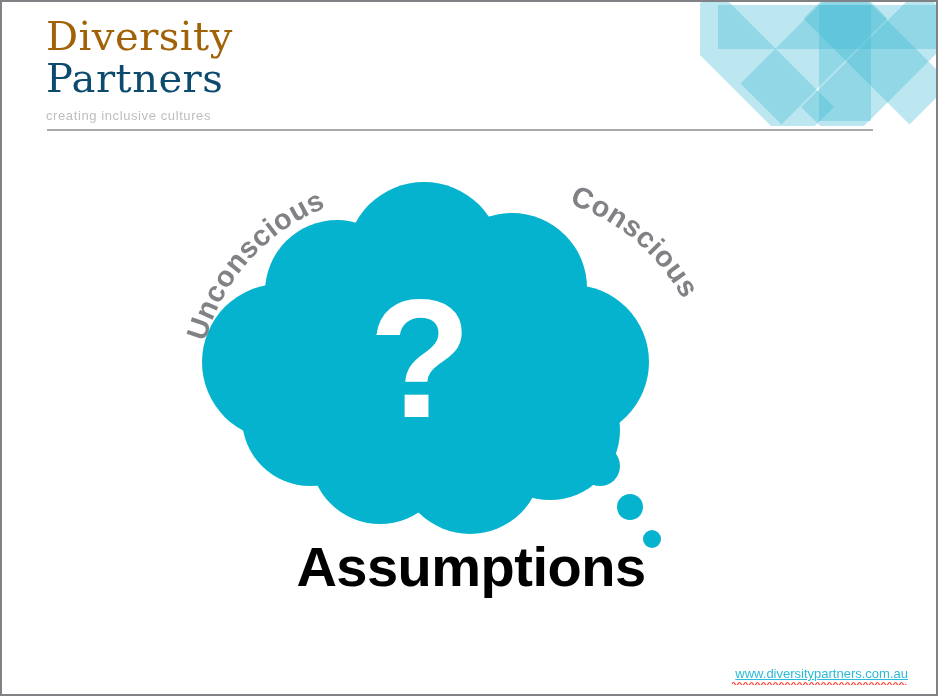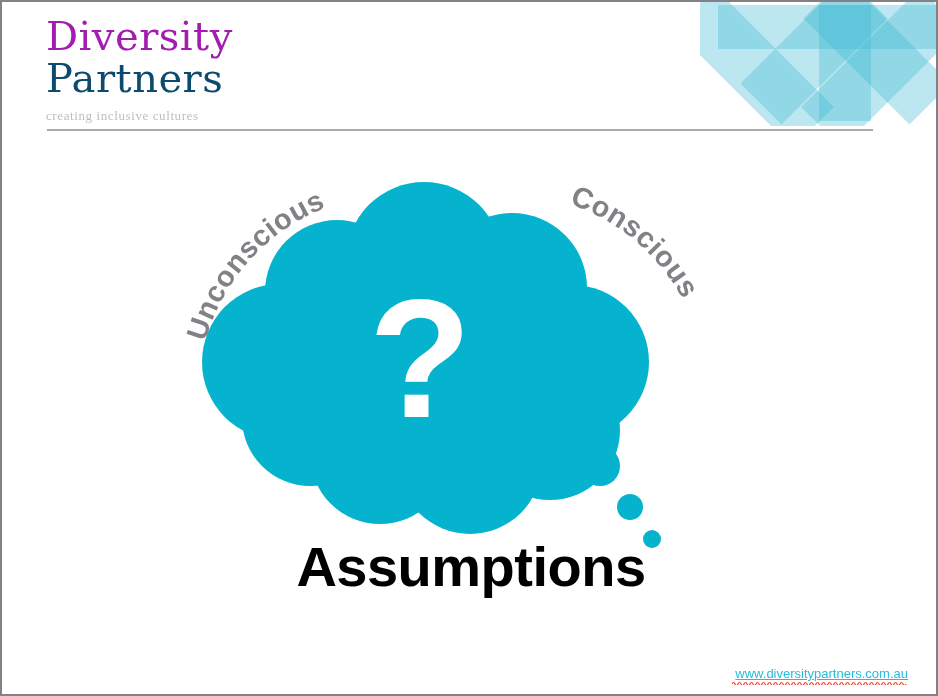--- a/index.html
+++ b/index.html
@@ -94,24 +94,24 @@
     width: 420px;
   }
   .logo-line1, .logo-line2 {
     font-family: "DejaVu Serif", "Liberation Serif", serif;
     font-size: 40px;
     font-weight: 400;
     line-height: 40px;
     letter-spacing: 0.5px;
     white-space: nowrap;
   }
-  .logo-line1 { color: #a21caf; }
+  .logo-line1 { color: #a16207; }
   .logo-line2 { color: #0c4a6e; margin-top: 2px; }
   .logo-tagline {
-    font-family: Liberation Serif, serif;
+    font-family: Liberation Sans, sans-serif;
     font-size: 13px;
     color: #BCBEC0;
     letter-spacing: 0.6px;
     margin-top: 10px;
     white-space: nowrap;
   }
 
   .header-rule {
     position: absolute;
     left: 45px;

